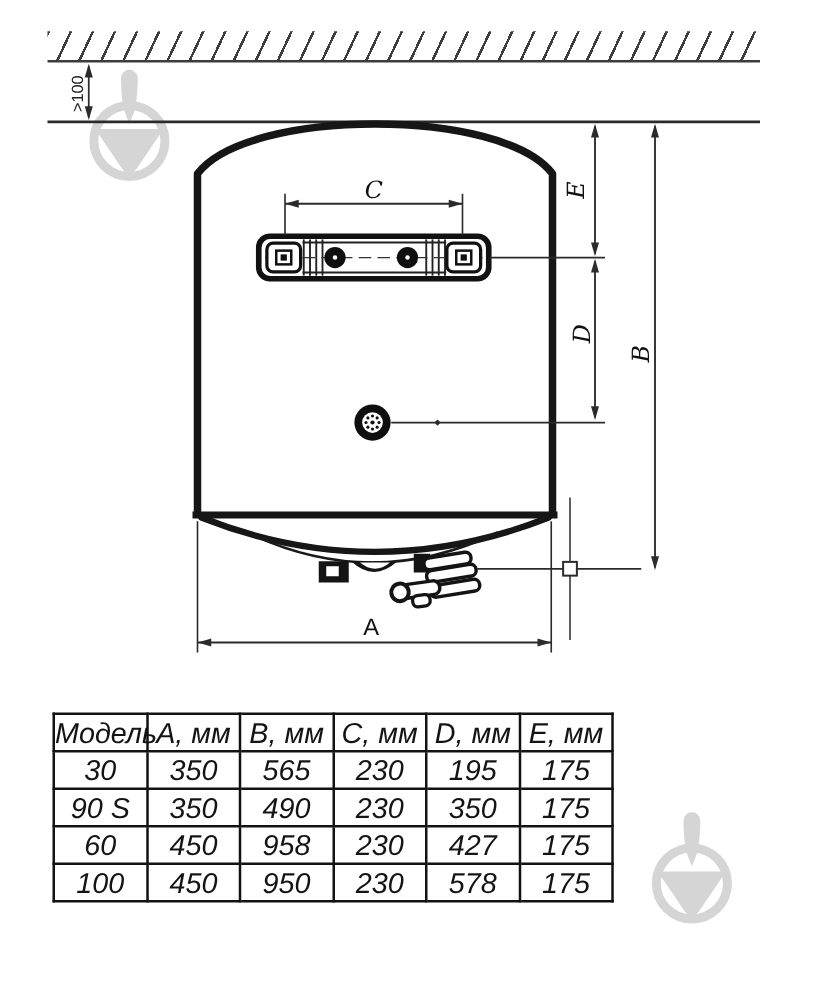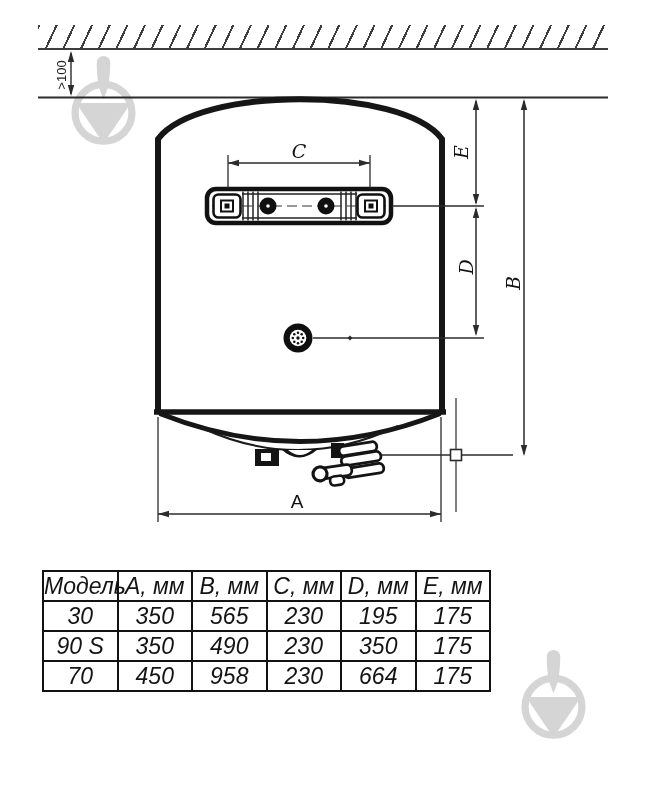--- a/index.html
+++ b/index.html
@@ -206,22 +206,30 @@
       </tr>
       <tr>
         <td>90 S</td>
         <td>350</td>
         <td>490</td>
         <td>230</td>
         <td>350</td>
         <td>175</td>
       </tr>
       <tr>
-        <td>70</td>
+        <td>60</td>
         <td>450</td>
         <td>958</td>
         <td>230</td>
-        <td>664</td>
+        <td>427</td>
+        <td>175</td>
+      </tr>
+      <tr>
+        <td>100</td>
+        <td>450</td>
+        <td>950</td>
+        <td>230</td>
+        <td>578</td>
         <td>175</td>
       </tr>
     </tbody>
   </table>
 </div>
 
 </body></html>

